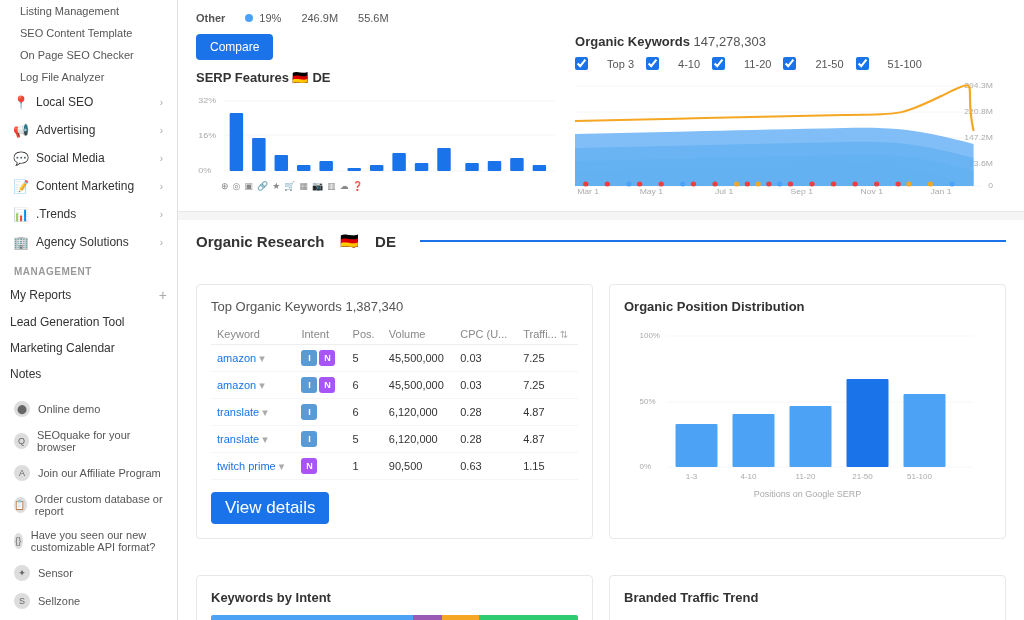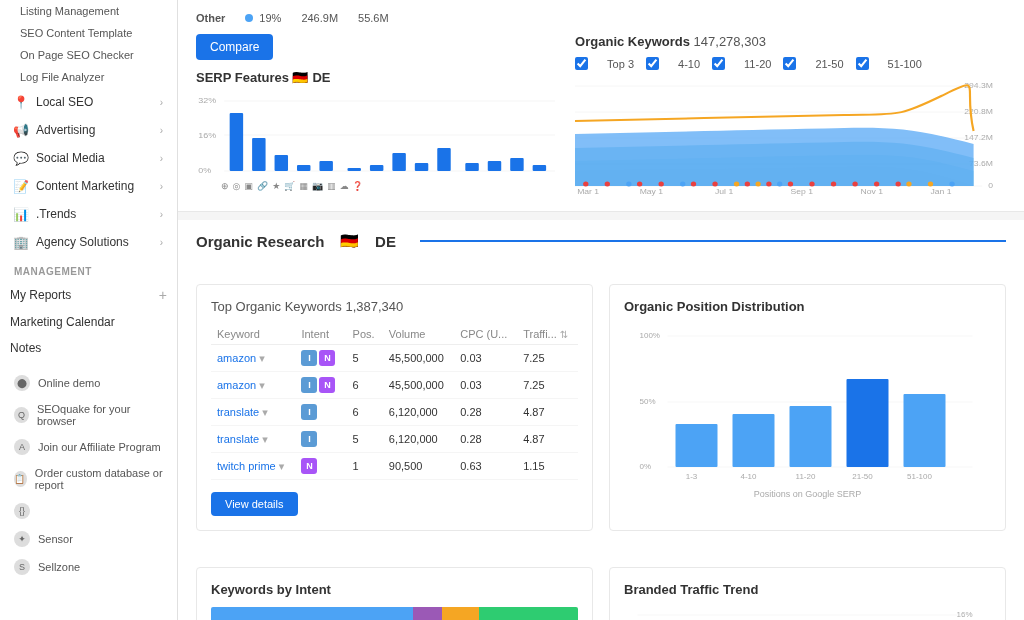--- a/index.html
+++ b/index.html
@@ -201,21 +201,21 @@
     }
     .intent-i { background: #5b9bd5; }
     .intent-n { background: #a855f7; }
 
     .view-details-btn {
       background: #1a73e8;
       color: #fff;
       border: none;
       border-radius: 4px;
       padding: 6px 14px;
-      font-size: 11px;
+      font-size: 17px;
       cursor: pointer;
       margin-top: 12px;
     }
 
     
     .intent-bar-container { height: 18px; display: flex; border-radius: 2px; overflow: hidden; margin: 8px 0; }
     .intent-bar-seg { height: 100%; }
     .intent-table-header { display: flex; justify-content: space-between; font-size: 10px; color: #888; margin-top: 8px; }
 
     .progress-dot { display: inline-block; width: 8px; height: 8px; border-radius: 50%; background: #4ca3f5; }
@@ -274,20 +274,23 @@
     <span class="chevron">›</span>
   </div>
 
   <div class="sidebar-section-label">MANAGEMENT</div>
 
   <div class="sidebar-management-item">
     <span>My Reports</span>
     <span class="plus">+</span>
   </div>
   <div class="sidebar-management-item">
+    <span>Lead Generation Tool</span>
+  </div>
+  <div class="sidebar-management-item">
     <span>Marketing Calendar</span>
   </div>
   <div class="sidebar-management-item">
     <span>Notes</span>
   </div>
 
   <div style="height:8px;"></div>
   <div class="sidebar-link-item">
     <span class="dot">⬤</span>
     <span>Online demo</span>
@@ -299,20 +302,21 @@
   <div class="sidebar-link-item">
     <span class="dot">A</span>
     <span>Join our Affiliate Program</span>
   </div>
   <div class="sidebar-link-item">
     <span class="dot">📋</span>
     <span>Order custom database or report</span>
   </div>
   <div class="sidebar-link-item">
     <span class="dot">{}</span>
+    <span>Have you seen our new customizable API format?</span>
   </div>
   <div class="sidebar-link-item">
     <span class="dot">✦</span>
     <span>Sensor</span>
   </div>
   <div class="sidebar-link-item">
     <span class="dot">S</span>
     <span>Sellzone</span>
   </div>
 </nav>

